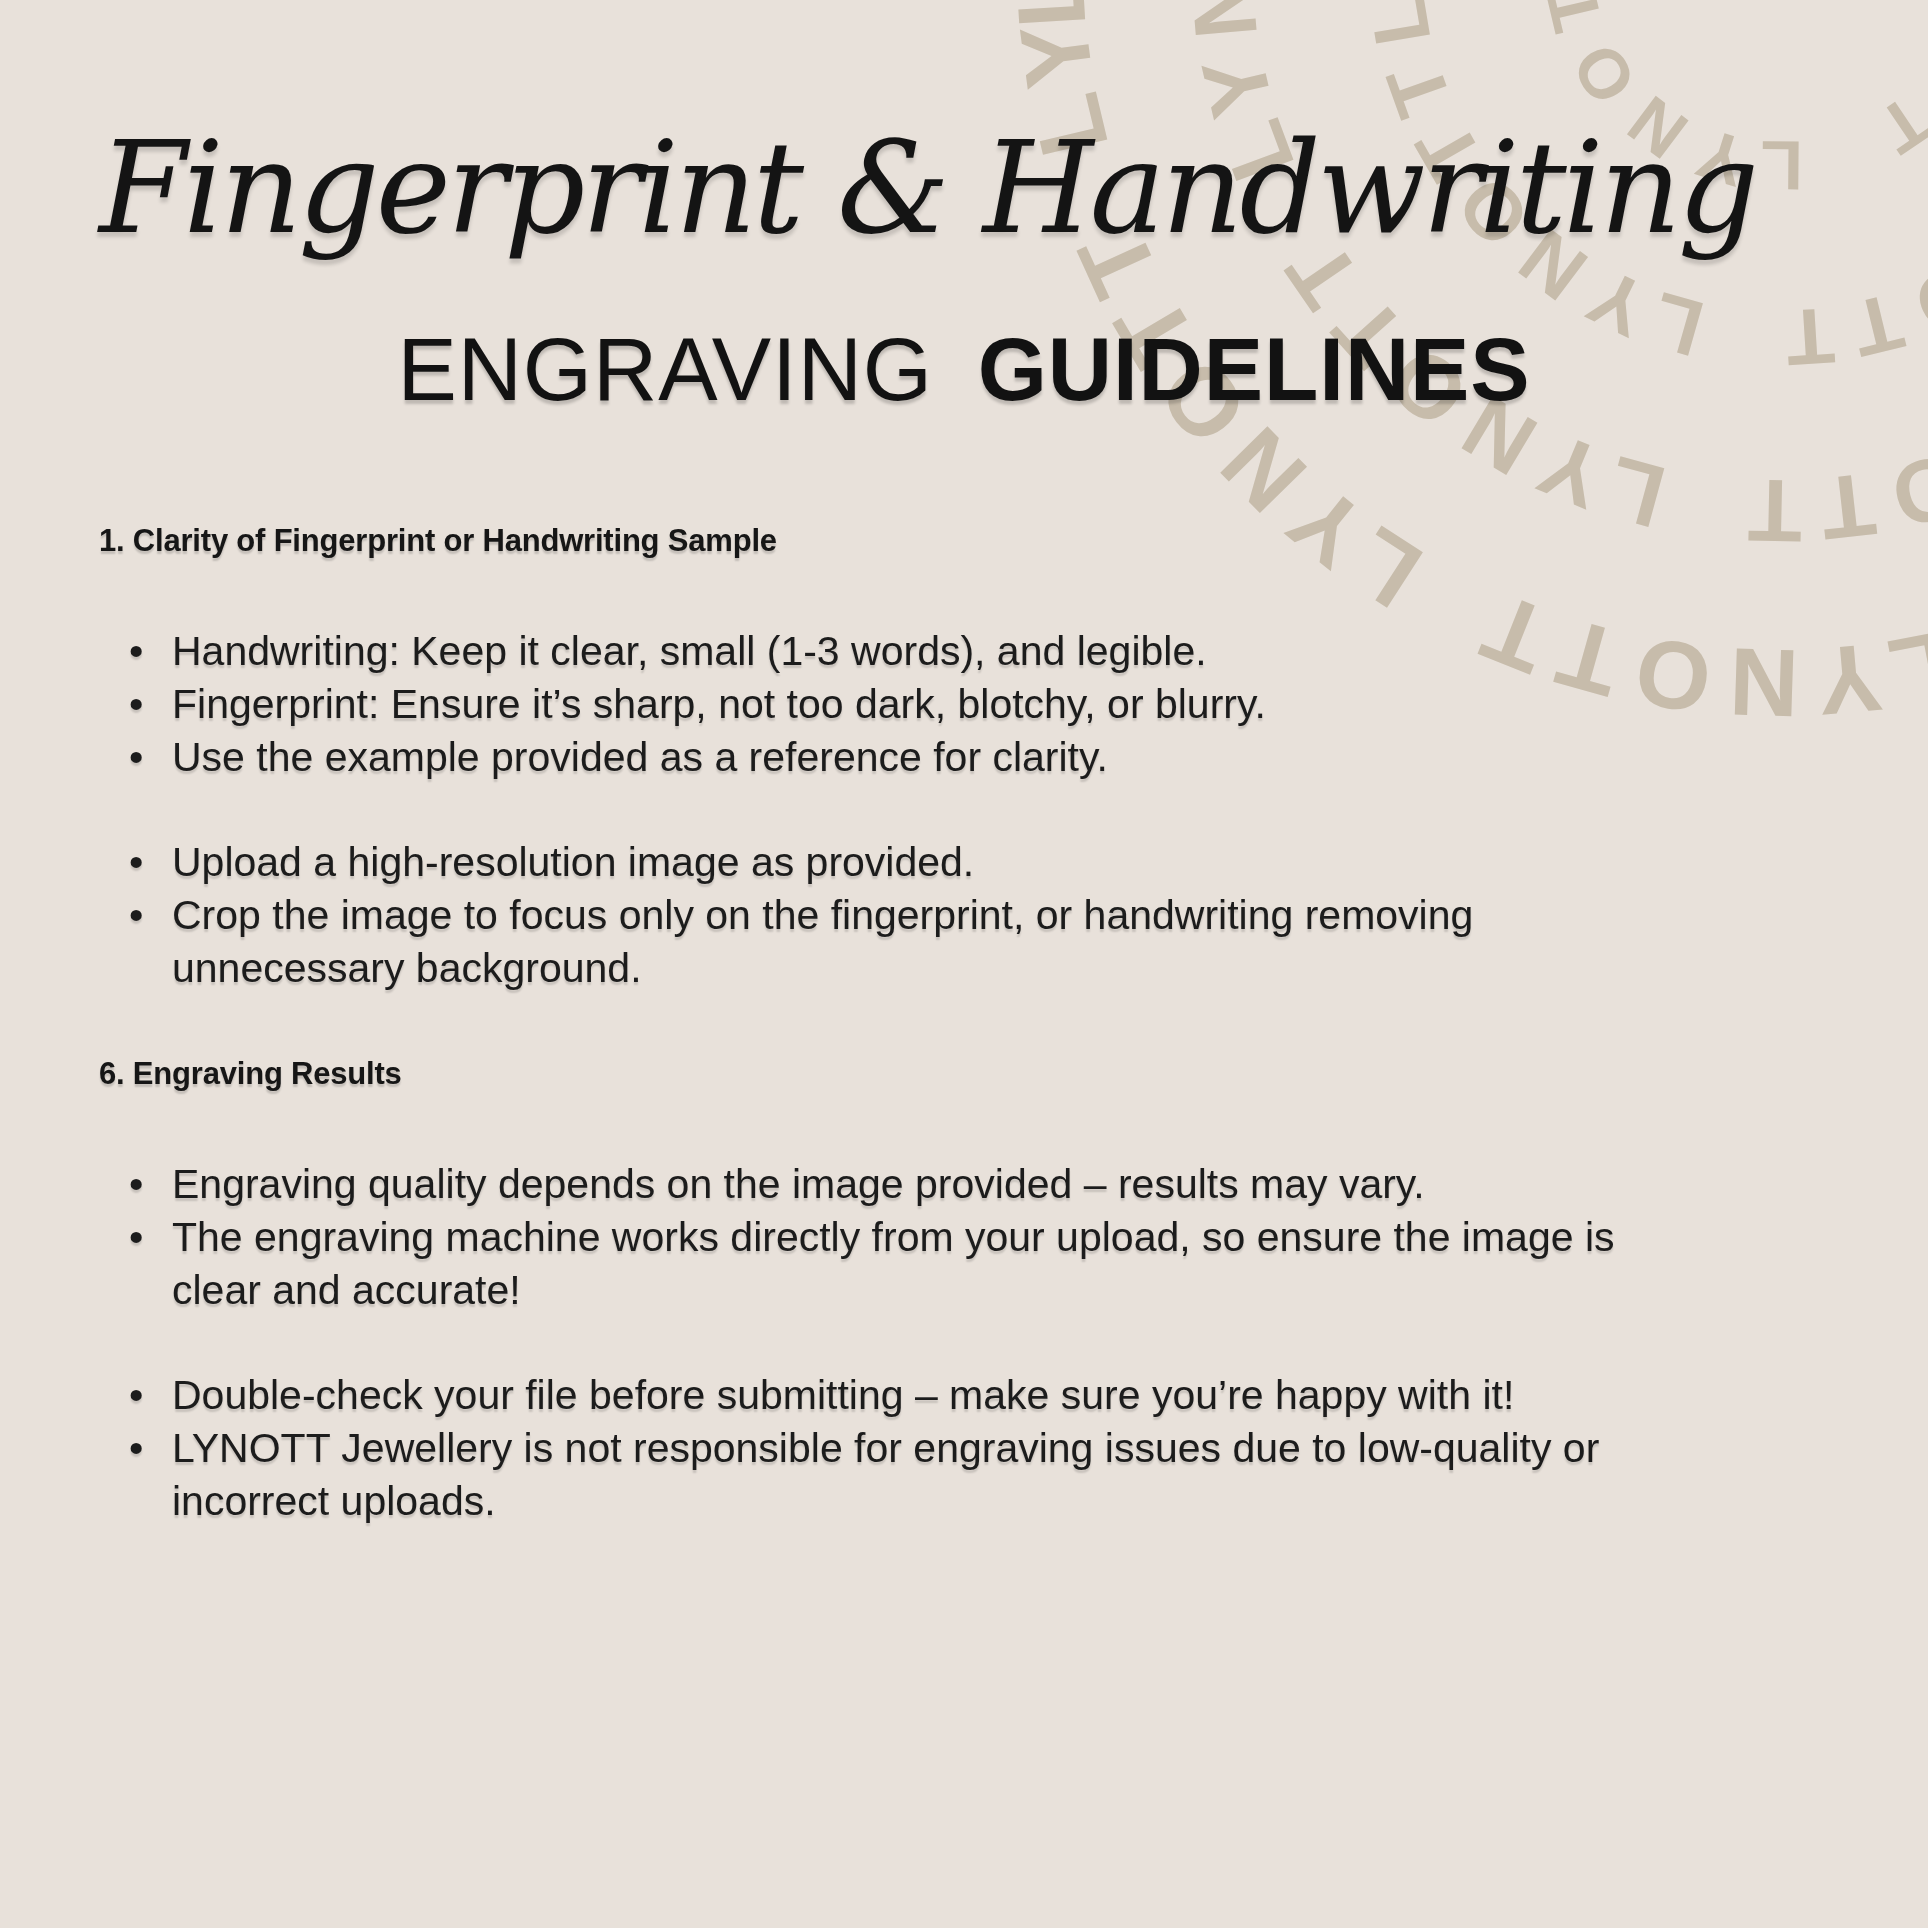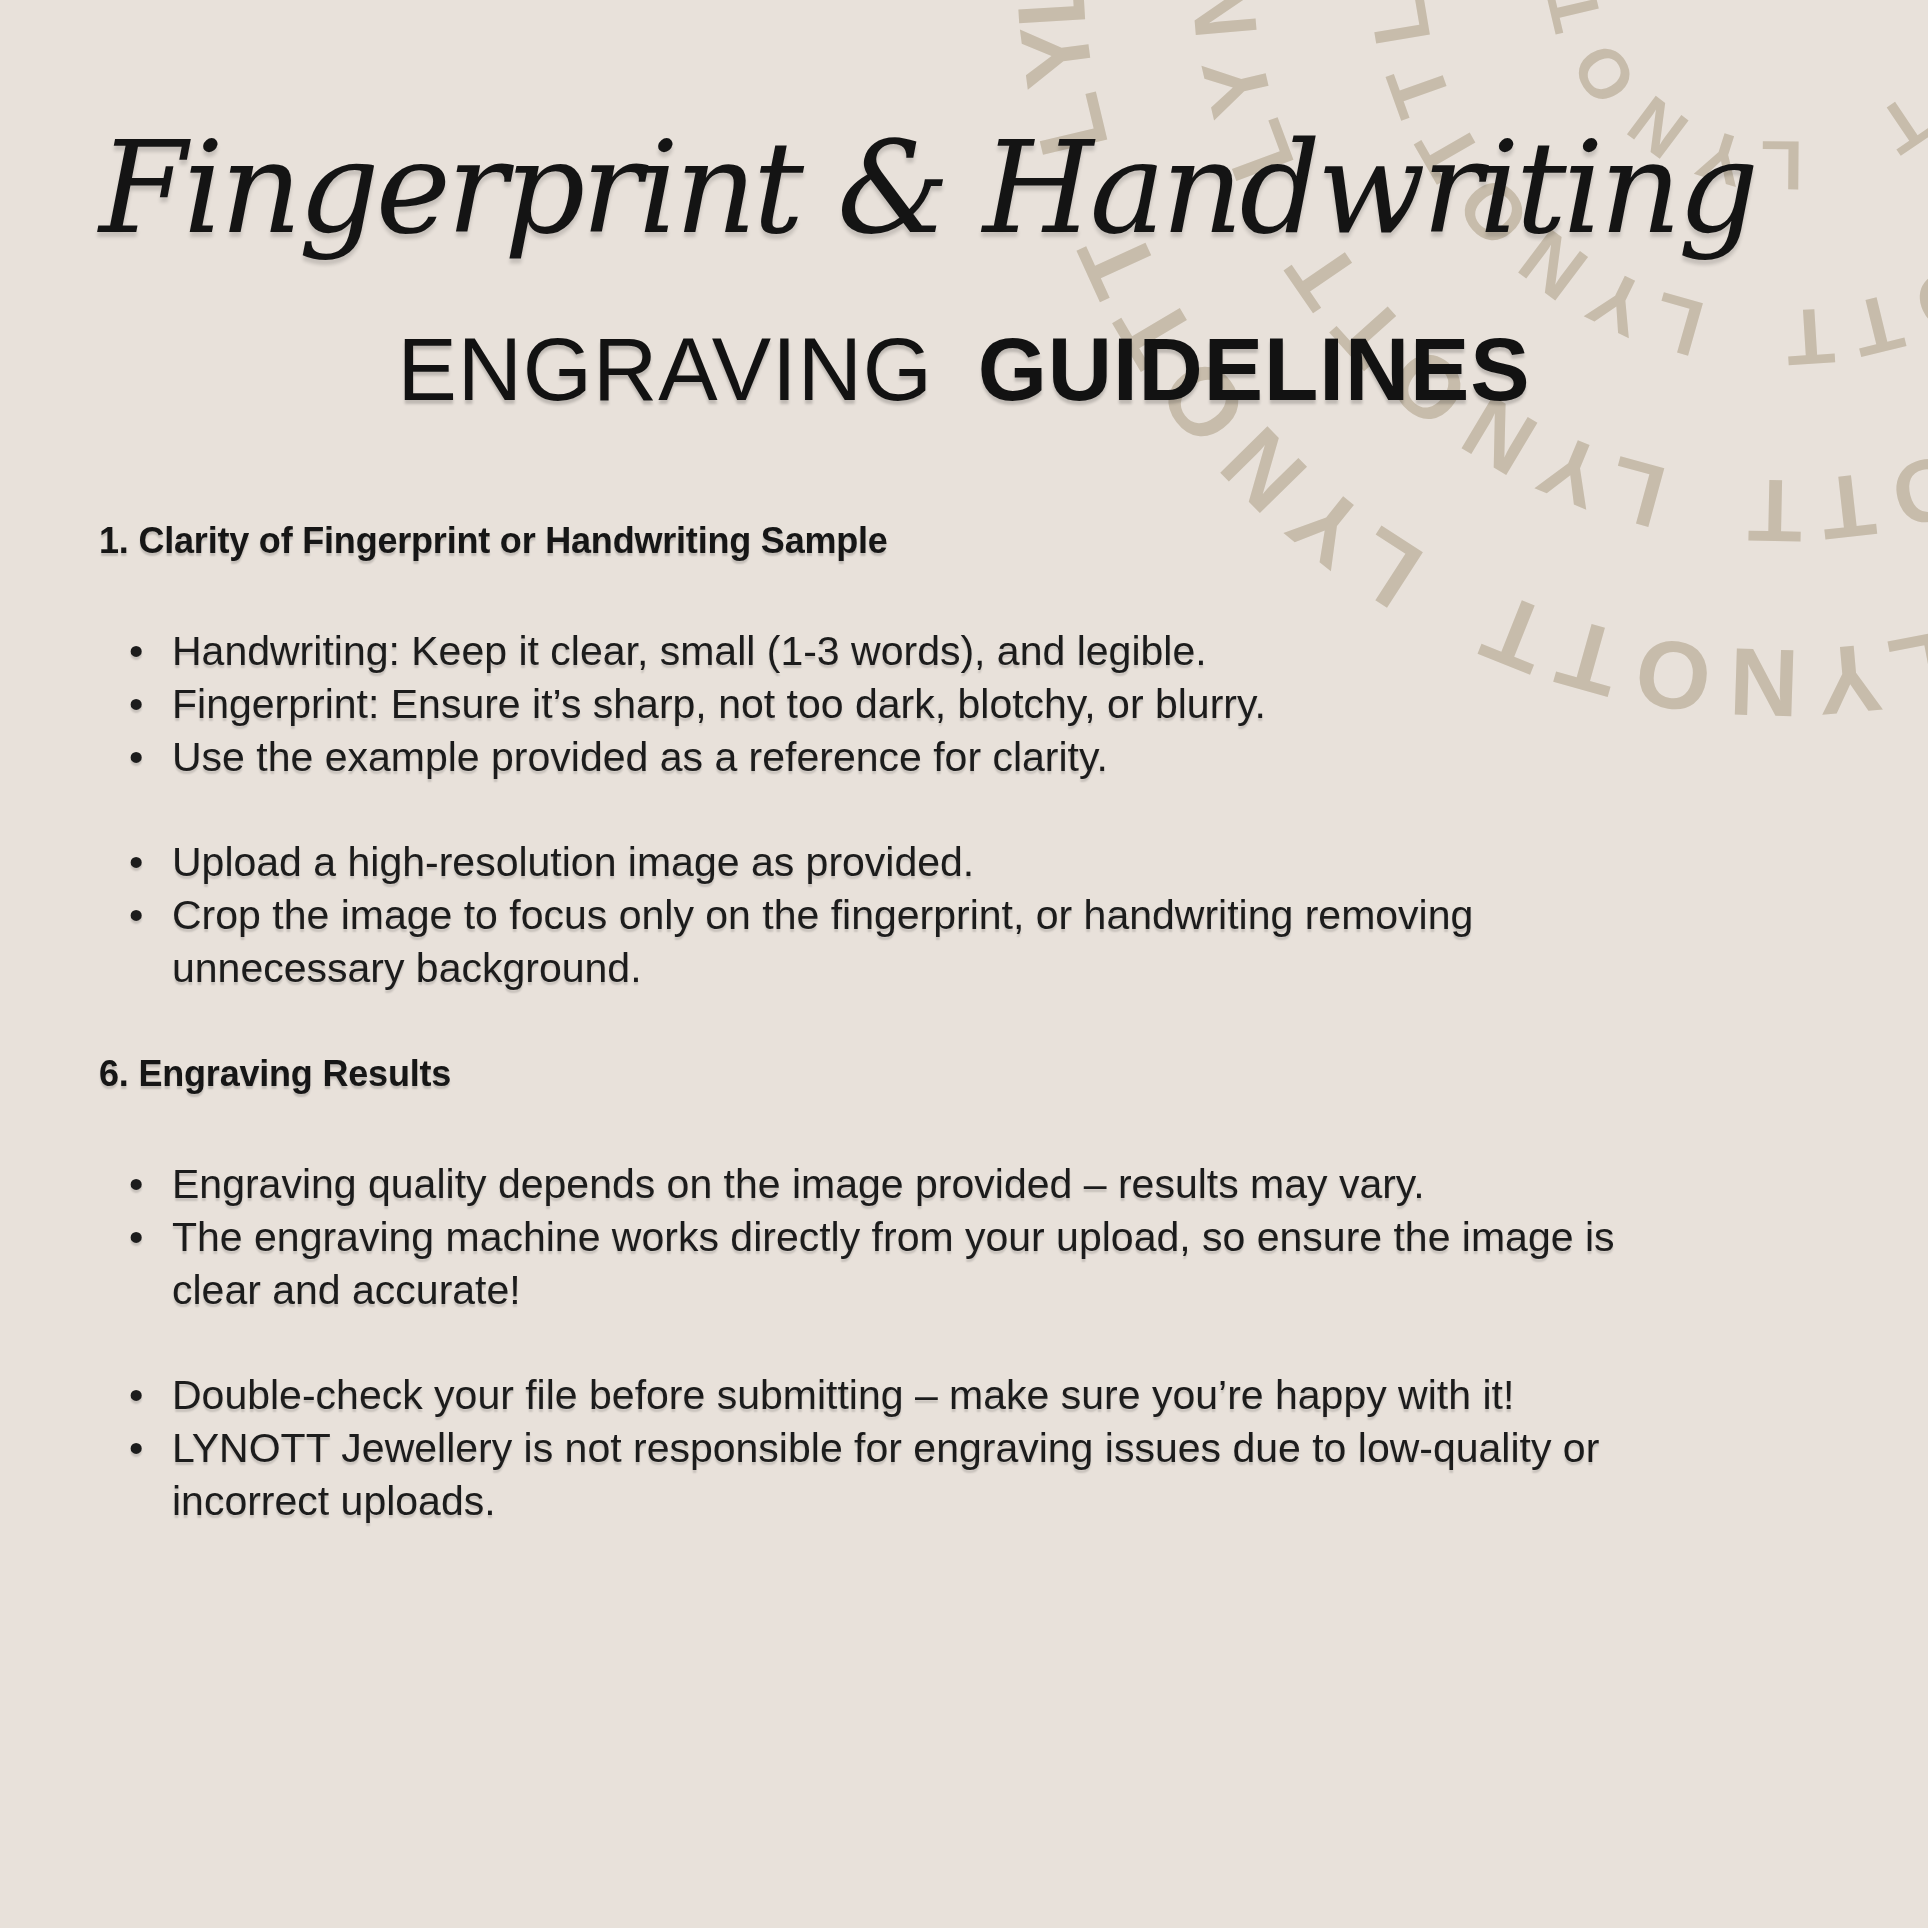--- a/index.html
+++ b/index.html
@@ -67,21 +67,21 @@
     white-space: nowrap;
   }
   .headline .reg  { font-weight: 400; }
   .headline .bold { font-weight: 700; margin-left: 19px; }
 
   .sections { margin-top: 100px; }
 
   .section { margin-bottom: 52px; }
 
   .section-heading {
-    font-size: 36px;
+    font-size: 31px;
     font-weight: 700;
     line-height: 53px;
     letter-spacing: -0.2px;
     margin: 16px 0 58px 0;
     color: #161616;
     text-shadow: 0 2.8px 1.9px rgba(0,0,0,0.16);
   }
 
   .bullet {
     display: flex;

